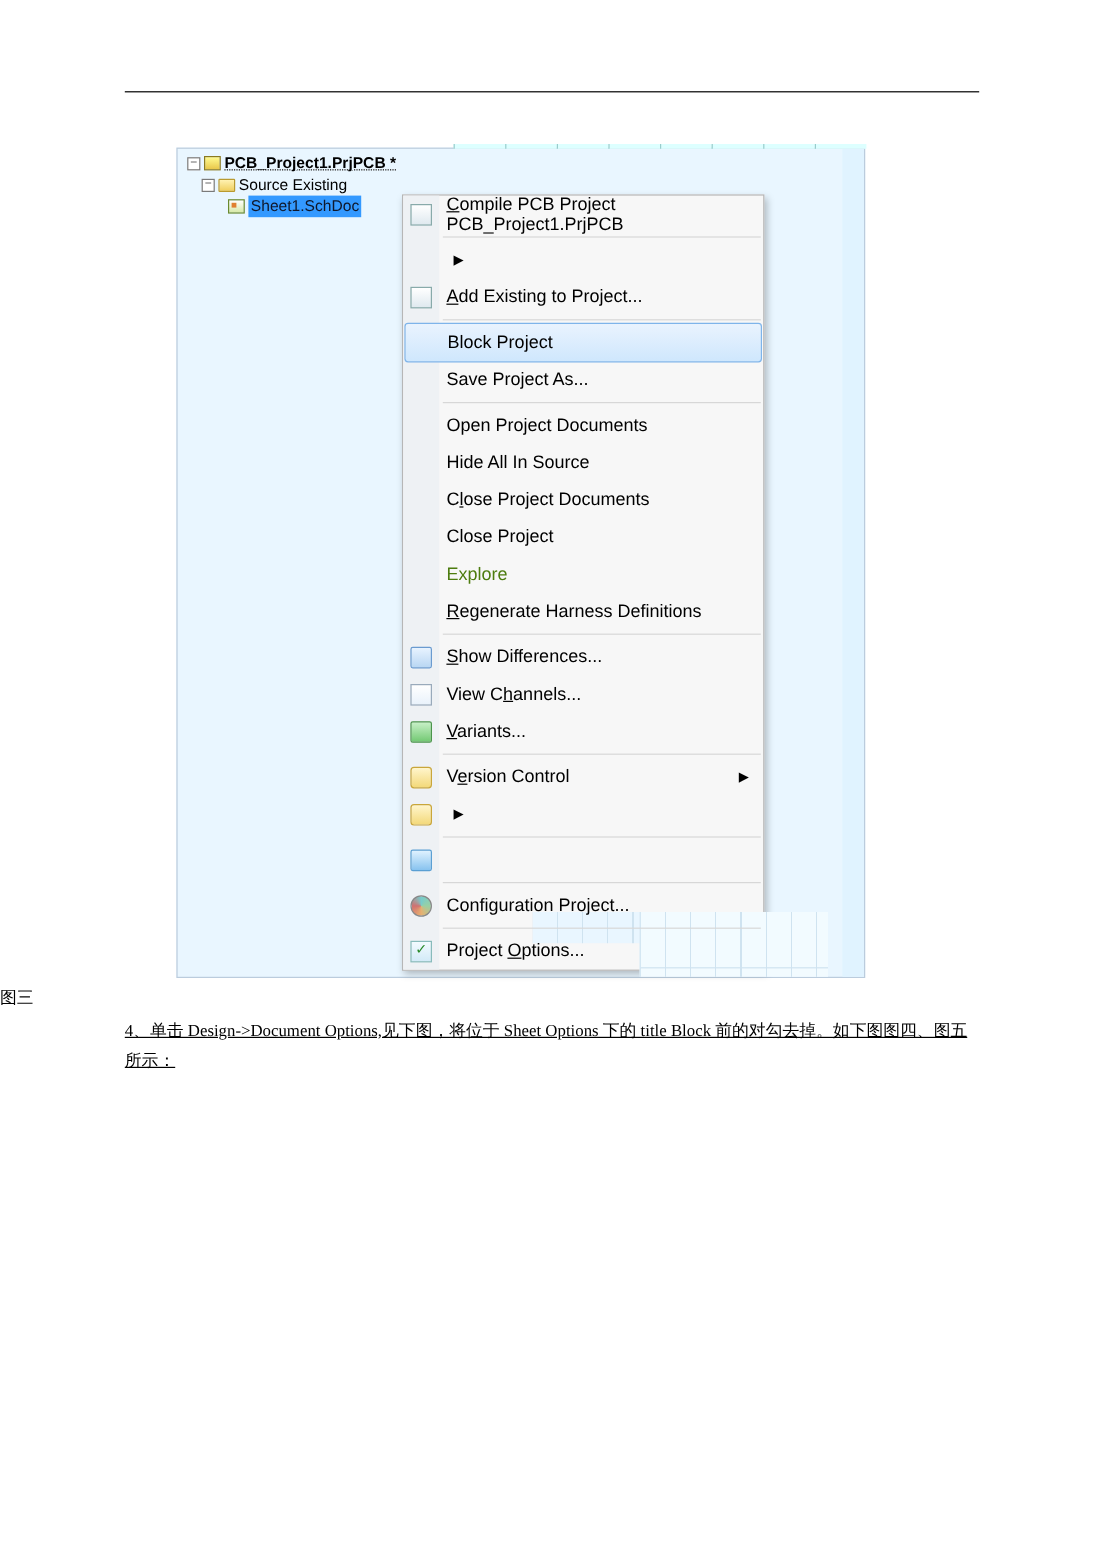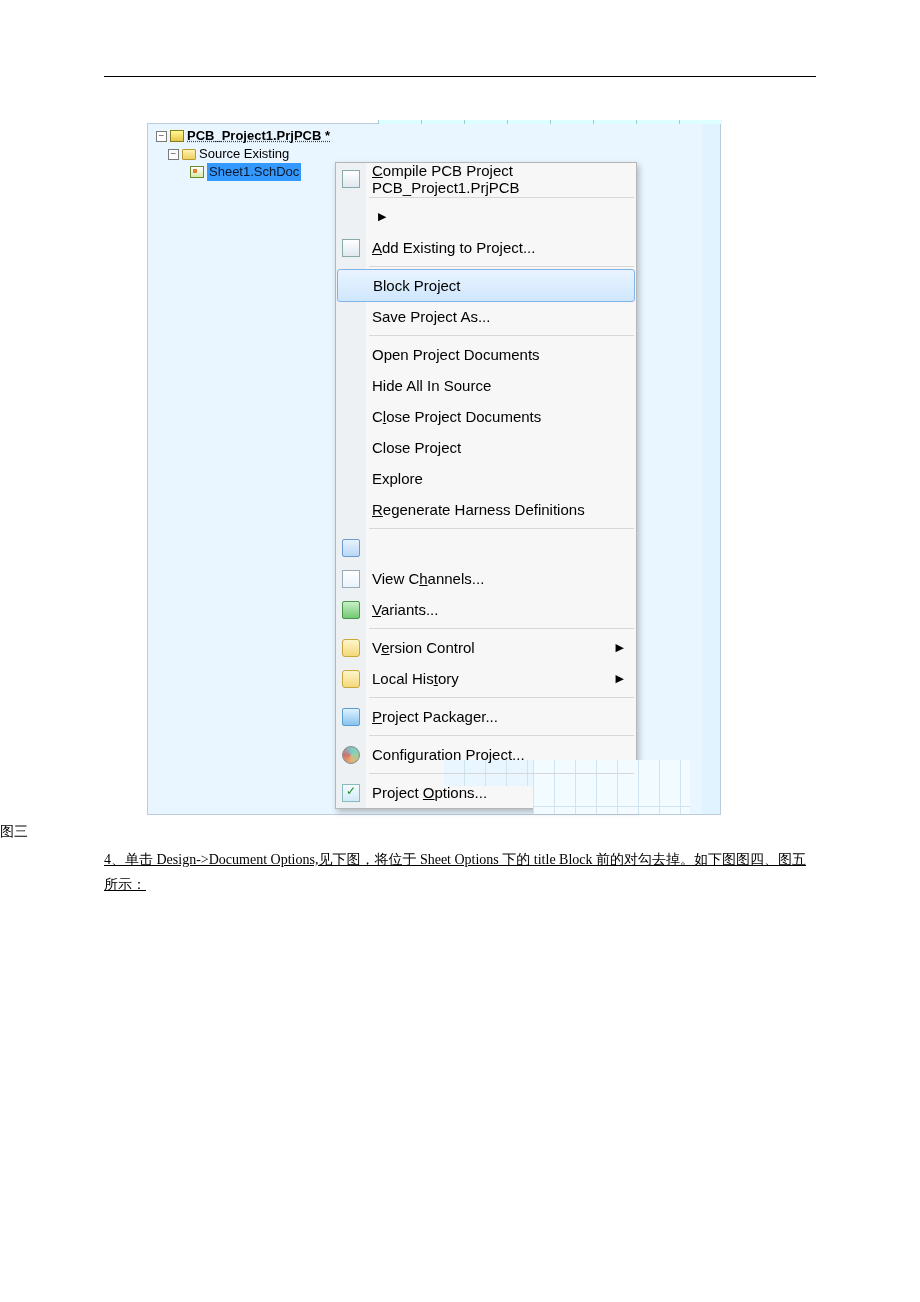--- a/index.html
+++ b/index.html
@@ -135,21 +135,21 @@
   .menu-item {
     position:relative;
     height:31px;
     display:flex;
     align-items:center;
     padding-left: 36px;
     padding-right: 12px;
     z-index:1;
   }
   .menu-item .txt { flex:1; }
-  .menu-item.disabled .txt { color:#000000; }
+  .menu-item.disabled .txt { color:#4d7c0f; }
   .menu-item.hover {
     background: linear-gradient(#e9f3fe, #cfe7fd);
     border:1px solid #7eb4ea;
     margin:-1px 1px -1px 1px;
     border-radius:3px;
     height:31px;
     padding-left:35px;
   }
   .menu-arrow {
     font-size:11px;
@@ -299,46 +299,45 @@
       <div class="menu-item disabled">
         <span class="txt">Explore</span>
       </div>
       <div class="menu-item">
         <span class="txt"><span class="underline">R</span>egenerate Harness Definitions</span>
       </div>
       <div class="menu-sep"></div>
 
       <div class="menu-item">
         <span class="mi ico-diff" style="left:6px;top:7px"></span>
+        <span class="txt"><span class="underline">S</span>how Differences...</span>
       </div>
       <div class="menu-item">
         <span class="mi ico-chan" style="left:6px;top:7px"></span>
         <span class="txt">View C<span class="underline">h</span>annels...</span>
       </div>
       <div class="menu-item">
         <span class="mi ico-var" style="left:6px;top:7px"></span>
         <span class="txt"><span class="underline">V</span>ariants...</span>
       </div>
       <div class="menu-sep"></div>
 
       <div class="menu-item">
         <span class="mi ico-lock" style="left:6px;top:7px"></span>
         <span class="txt">V<span class="underline">e</span>rsion Control</span>
         <span class="menu-arrow">▶</span>
       </div>
       <div class="menu-item">
         <span class="mi ico-lock" style="left:6px;top:7px"></span>
-        <span class="txt">Local His<span class="underline">t</span>ory</span>
         <span class="menu-arrow">▶</span>
       </div>
       <div class="menu-sep"></div>
 
       <div class="menu-item">
         <span class="mi ico-pkg" style="left:6px;top:7px"></span>
-        <span class="txt"><span class="underline">P</span>roject Packager...</span>
       </div>
       <div class="menu-sep"></div>
 
       <div class="menu-item">
         <span class="mi ico-cfg" style="left:6px;top:7px"></span>
         <span class="txt">Configuration Project...</span>
       </div>
       <div class="menu-sep"></div>
 
       <div class="menu-item">

